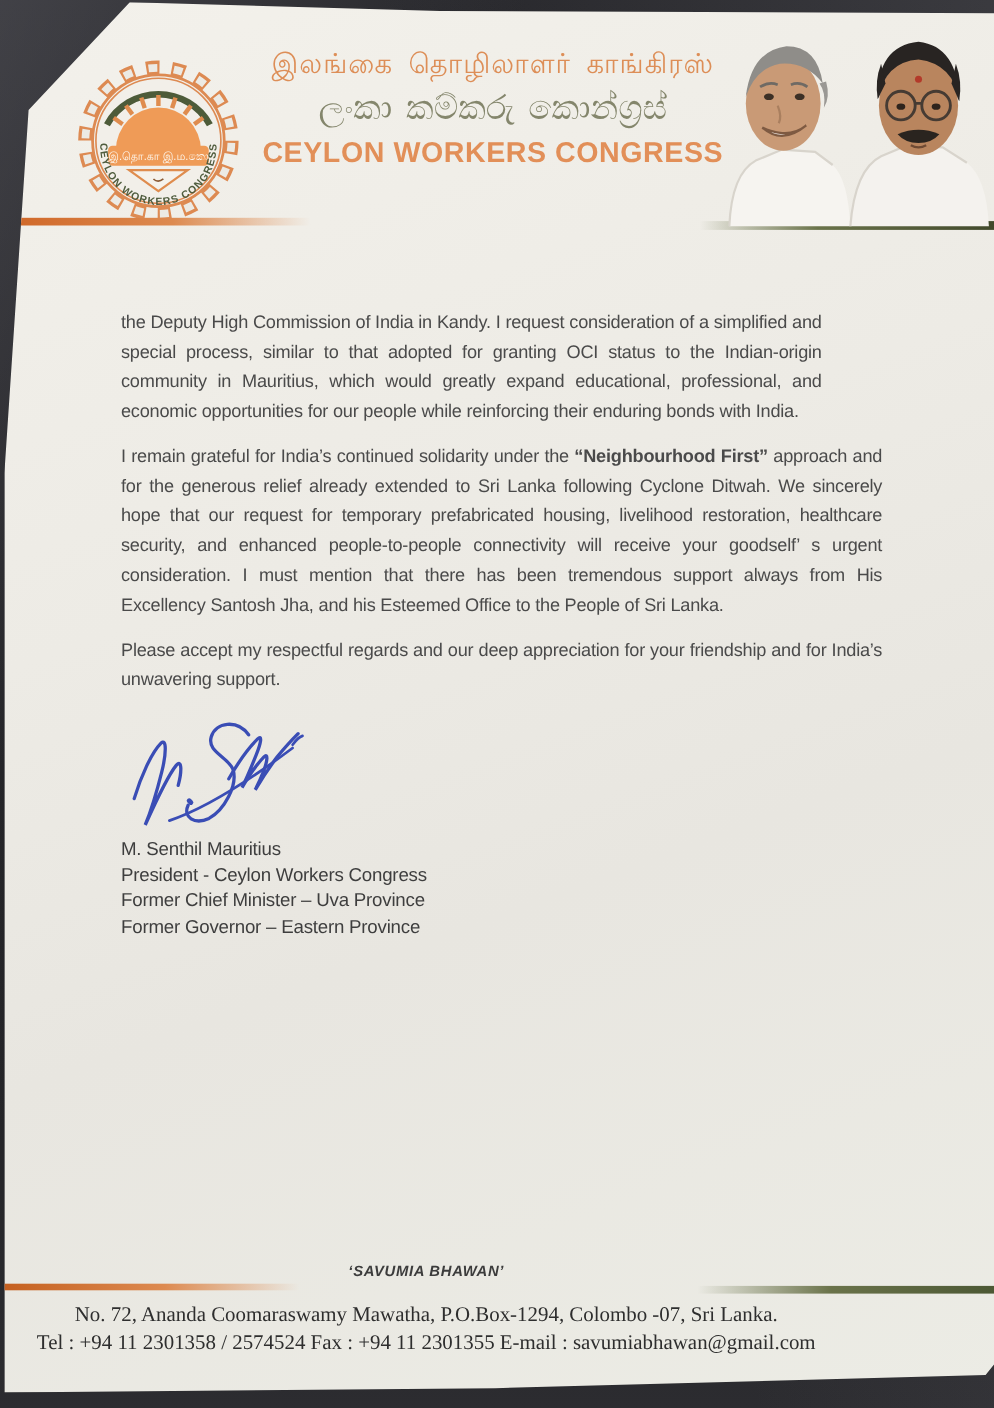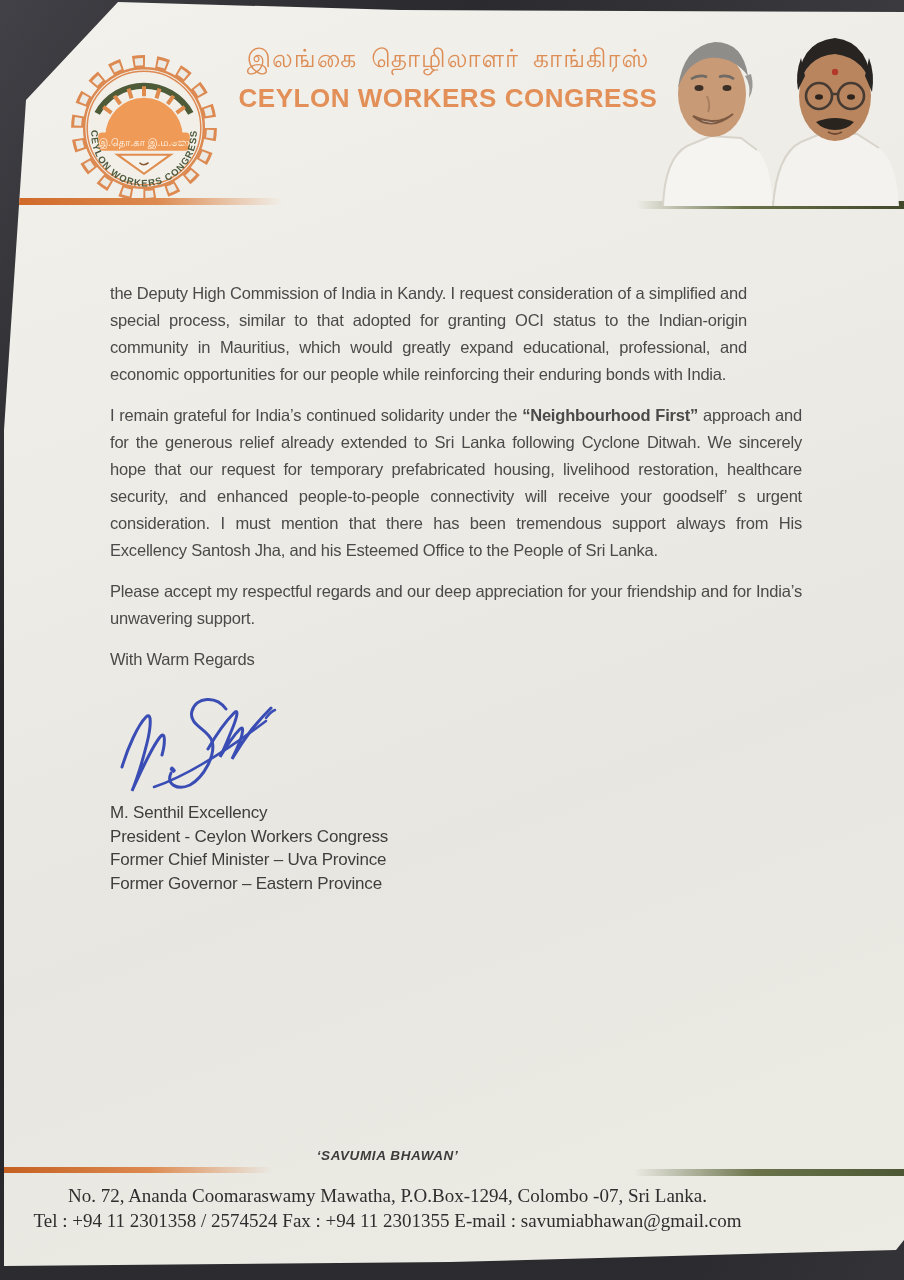--- a/index.html
+++ b/index.html
@@ -94,20 +94,21 @@
       <defs>
           <path id="arcBottom" d="M 35 93 A 52 52 0 0 0 140 93"></path>
         </defs>
       <text font-size="9.5" font-weight="bold" fill="#4f5c3d" letter-spacing="1">
         <textPath href="#arcBottom" startOffset="50%" text-anchor="middle">CEYLON WORKERS CONGRESS</textPath>
       </text>
     </svg>
 
     <div class="titles">
       <div class="title-tamil">இலங்கை தொழிலாளர் காங்கிரஸ்</div>
+      <div class="title-sinhala">ලංකා කම්කරු කොන්ග්‍රස්</div>
       <div class="title-english">CEYLON WORKERS CONGRESS</div>
     </div>
 
     <div class="rule-orange-left"></div>
     <div class="rule-green-right"></div>
 
     <svg class="portraits" viewBox="0 0 256 188">
 
       <g>
         <path d="M 18 188 Q 20 140 42 128 L 66 118 L 96 120 L 112 132 Q 126 145 128 188 Z" fill="#f6f4f0"></path>
@@ -138,35 +139,34 @@
         <ellipse cx="206" cy="79" rx="4" ry="2.8" fill="#2e241d"></ellipse>
         <path d="M 171 104 Q 190 96 209 104 Q 202 112 190 112 Q 178 112 171 104 Z" fill="#2a241f"></path>
         <path d="M 183 114 q 7 4 14 0" fill="none" stroke="#6f4a33" stroke-width="2"></path>
       </g>
     </svg>
 
     <div class="letter-body">
       <p class="para-1">the Deputy High Commission of India in Kandy. I request consideration of a simplified and special process, similar to that adopted for granting OCI status to the Indian-origin community in Mauritius, which would greatly expand educational, professional, and economic opportunities for our people while reinforcing their enduring bonds with India.</p>
       <p class="para-2"><span>I remain grateful for India’s continued solidarity under the </span><strong>“Neighbourhood First”</strong><span> approach and for the generous relief already extended to Sri Lanka following Cyclone Ditwah. We sincerely hope that our request for temporary prefabricated housing, livelihood restoration, healthcare security, and enhanced people-to-people connectivity will receive your goodself’ s urgent consideration. I must mention that there has been tremendous support always from His Excellency Santosh Jha, and his Esteemed Office to the People of Sri Lanka.</span></p>
       <p class="para-3">Please accept my respectful regards and our deep appreciation for your friendship and for India’s unwavering support.</p>
-      <p class="closing-line">With Warm Regards</p>
 
       <svg class="signature-svg" width="172" height="114" viewBox="0 0 172 114">
         <g fill="none" stroke="#3a4db5" stroke-width="3" stroke-linecap="round">
           <path d="M 8 80 C 14 60 24 38 32 30 C 38 24 37 40 33 56 C 29 72 23 92 18 104 C 27 84 38 60 46 50 C 52 43 51 57 48 68"></path>
           <path d="M 58 82 l 1.5 1.5" stroke-width="4.5"></path>
           <path d="M 112 22 C 102 8 82 10 78 24 C 74 38 94 42 98 54 C 102 68 90 90 76 98 C 63 104 52 97 57 86"></path>
           <path d="M 94 62 C 102 48 112 34 120 26 C 125 21 123 30 119 40 C 115 50 110 62 106 70 C 112 60 120 48 126 42 C 130 38 129 46 126 54 C 123 62 120 68 118 72 C 124 62 132 50 138 42 C 143 36 150 28 157 21"></path>
           <path d="M 40 100 C 70 90 112 64 152 34" stroke-width="2.5"></path>
           <path d="M 152 31 c 3 -4 6 -7 9 -8" stroke-width="2.5"></path>
         </g>
       </svg>
 
       <div class="signatory">
-        <div>M. Senthil Excellency</div>
+        <div>M. Senthil Mauritius</div>
         <div>President - Ceylon Workers Congress</div>
         <div>Former Chief Minister – Uva Province</div>
         <div>Former Governor – Eastern Province</div>
       </div>
     </div>
 
     <div class="footer">
       <div class="building-name">‘SAVUMIA BHAWAN’</div>
       <div class="footer-rule-orange"></div>
       <div class="footer-rule-green"></div>

